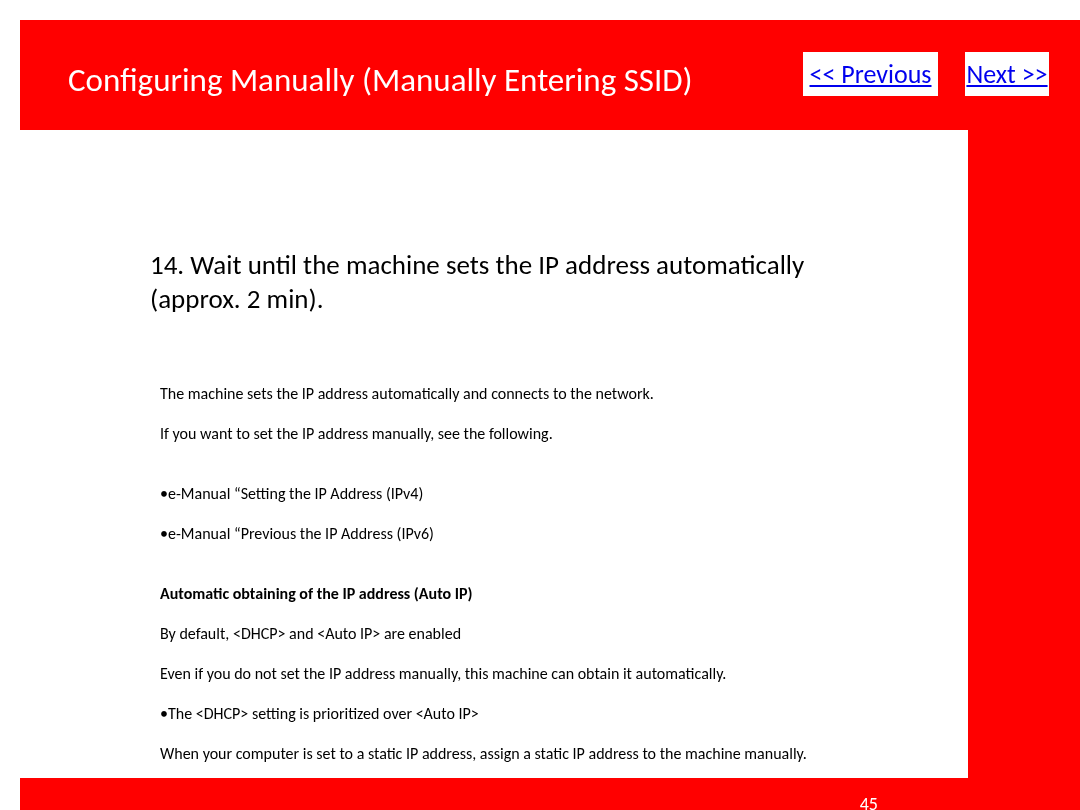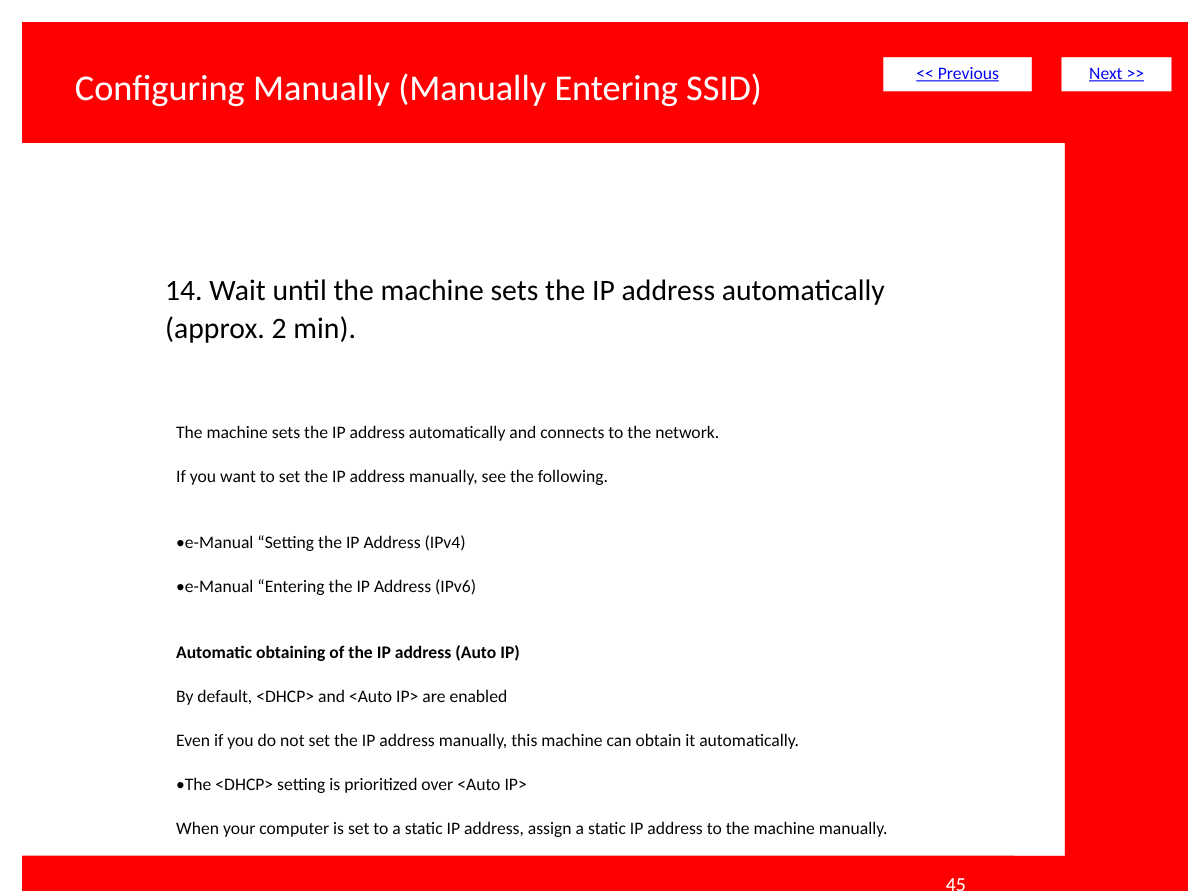--- a/index.html
+++ b/index.html
@@ -1,22 +1,22 @@
 <!DOCTYPE html>
 <html><head>
 <meta charset="utf-8">
 <style>
   * { margin: 0; padding: 10px; box-sizing: border-box; }
   html, body { width: 1080px; height: 810px; font-family: Calibri, Arial, sans-serif; overflow: hidden; }
   .page { position: relative; width: 1080px; height: 810px; background: #ff0000; }
   .header-bar { position: absolute; top: 0; left: 0; width: 1080px; height: 110px; background: #ff0000; }
   .title { position: absolute; top: 30px; left: 38px; color: #fff; font-size: 33px; font-weight: 400; }
-  .nav-btn { position: absolute; top: 32px; background: #fff; color: #0000ee; text-decoration: underline; font-size: 16px; padding: 6px 0; text-align: center; cursor: pointer; }
+  .nav-btn { position: absolute; top: 32px; background: #fff; color: #0000ee; text-decoration: underline; font-size: 26px; padding: 6px 0; text-align: center; cursor: pointer; }
   .nav-prev { left: 783px; width: 135px; }
-  .nav-next { left: 945px; width: 100px; }
+  .nav-next { left: 945px; width: 84px; }
   .content { position: absolute; top: 110px; left: 0; width: 948px; height: 648px; background: #fff; padding: 108px 120px 0 120px; }
   .step-heading { font-size: 27px; color: #000; line-height: 1.25; margin-bottom: 38px; }
   .body-text { font-size: 16px; color: #000; line-height: 1.25; }
   .body-text p { margin-bottom: 0; }
   .gap { height: 18px; }
   .bold { font-weight: 700; }
   a.inline-link { color: #0000ee; text-decoration: underline; cursor: pointer; }
   .footer-bar { position: absolute; left: 0; bottom: 0; width: 902px; height: 52px; background: #ff0000; color: #fff; font-size: 18px; display: flex; align-items: center; justify-content: flex-end; padding-right: 34px; }
 </style>
 </head>
@@ -31,21 +31,21 @@
   </div>
 
   <div class="content">
     <div class="step-heading">14. Wait until the machine sets the IP address automatically (approx. 2 min).</div>
 
     <div class="body-text">
       <p>The machine sets the IP address automatically and connects to the network.</p>
       <p>If you want to set the IP address manually, see the following.</p>
       <div class="gap"></div>
       <p>•e-Manual “Setting the IP Address (IPv4)</p>
-      <p>•e-Manual “Entering the IP Address (IPv6)</p>
+      <p>•e-Manual “Previous the IP Address (IPv6)</p>
       <div class="gap"></div>
       <p class="bold">Automatic obtaining of the IP address (Auto IP)</p>
       <p>By default, &lt;DHCP&gt; and &lt;Auto IP&gt; are enabled</p>
       <p>Even if you do not set the IP address manually, this machine can obtain it automatically.</p>
       <p>•The &lt;DHCP&gt; setting is prioritized over &lt;Auto IP&gt;</p>
       <p>When your computer is set to a static IP address, assign a static IP address to the machine manually.</p>
       <div class="gap"></div>
       <p>
         <span>Next, </span><a class="inline-link">Click Here</a>
       </p>

